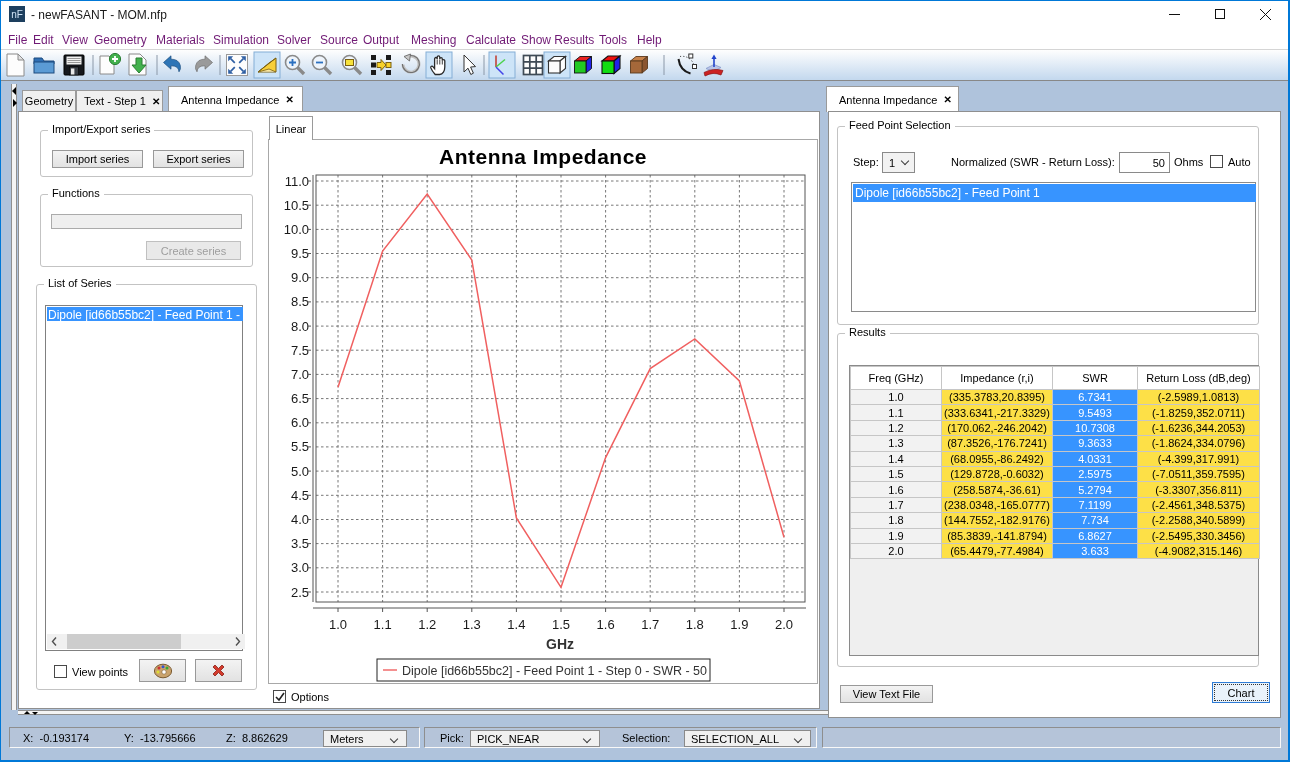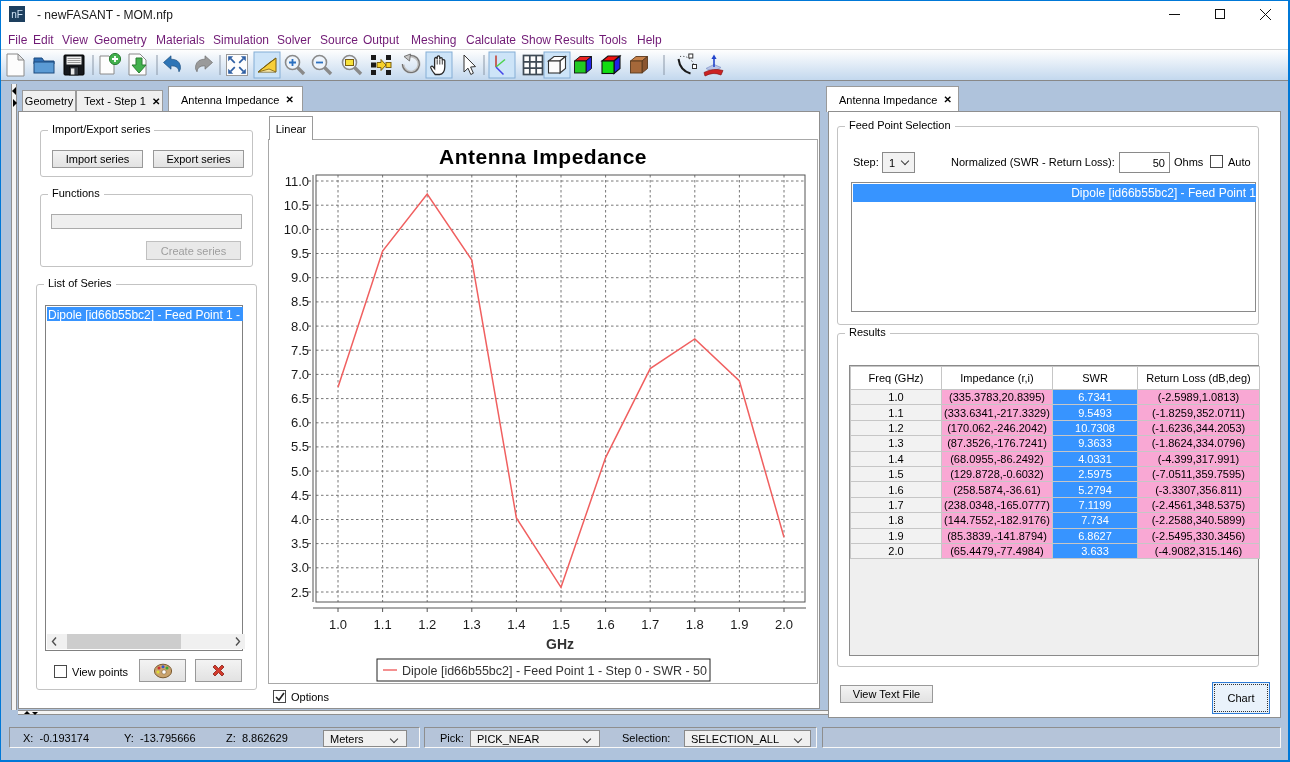--- a/index.html
+++ b/index.html
@@ -11,34 +11,34 @@
 .f12{font-size:11px;color:#000;}
 .btn{background:linear-gradient(#f3f3f3,#e2e2e2);border:1px solid #999;font-size:11px;color:#000;display:flex;align-items:center;justify-content:center;}
 .chev{width:6px;height:6px;border-right:1px solid #3c3c3c;border-bottom:1px solid #3c3c3c;transform:rotate(45deg);display:inline-block;}
 .cb{width:13px;height:13px;border:1px solid #494949;background:#fff;}
 .grp{border:1px solid #c3c3c3;border-radius:3px;}
 .grpt{position:absolute;top:-8px;left:7px;background:#fff;padding:0 4px;font-size:11px;color:#000;white-space:nowrap;}
 .combo{background:#fff;border:1px solid #8a8a8a;display:flex;align-items:center;font-size:11px;color:#000;}
 .tab{position:absolute;font-size:11px;color:#000;display:flex;align-items:center;border:1px solid #9a9a9a;white-space:nowrap;overflow:hidden;}
 .itab{background:#f0f0f0;}
 .atab{background:#fff;border-bottom:none;}
-table td{border:1px solid #c6c6c6;text-align:center;padding:0;height:15.4px;overflow:hidden;white-space:nowrap;background:#f9a8d4;}
+table td{border:1px solid #c6c6c6;text-align:center;padding:0;height:15.4px;overflow:hidden;white-space:nowrap;background:#fde047;}
 table tr td:first-child{background:#f2f2f2;}
 #thead td{background:#fff !important;height:21px;}
 td.sw{background:#3794ff;color:#fff;}
 </style>
 </head>
 <body>
 <div id="win">
 
   <div class="abs" style="left:0;top:0;width:1290px;height:1px;background:#0078d7;"></div>
 
   <div class="abs" style="left:0;top:1px;width:1290px;height:29px;background:#fff;"></div>
   <div class="abs" style="left:9px;top:6px;width:16px;height:16px;background:#1d3f5e;color:#cfe3f5;font-size:10px;display:flex;align-items:center;justify-content:center;">nF</div>
-  <div class="abs" style="left:37px;top:8px;font-size:12px;color:#1a1a1a;"> - newFASANT - MOM.nfp</div>
+  <div class="abs" style="left:31px;top:8px;font-size:12px;color:#1a1a1a;"> - newFASANT - MOM.nfp</div>
   <div class="abs" style="left:1169px;top:14px;width:11px;height:1px;background:#111;"></div>
   <div class="abs" style="left:1215px;top:9px;width:10px;height:10px;border:1px solid #111;"></div>
   <svg class="abs" style="left:1259px;top:8px;" width="13" height="13">
       <path d="M1,1 L12,12 M12,1 L1,12" stroke="#111" stroke-width="1"></path>
     </svg>
 
   <div class="abs" style="left:0;top:30px;width:1290px;height:20px;background:#fff;"></div>
   <div class="abs" style="left:0;top:49px;width:1290px;height:1px;background:#d5d5d5;"></div>
   <div id="menu" style="position:absolute;left:0;top:33px;height:15px;width:1064px;font-size:12px;color:#701a75;">
     <span class="abs" style="left:8px;">File</span>
@@ -425,21 +425,21 @@
 
     <div class="abs grp" style="left:837px;top:126px;width:422px;height:199px;">
       <span class="grpt">Feed Point Selection</span>
       <span class="abs" style="left:15px;top:29px;font-size:11px;">Step:</span>
       <div class="abs combo" style="left:44px;top:25px;width:33px;height:21px;background:#f2f2f2;padding-left:6px;">1<span class="chev" style="margin-left:7px;margin-top:-3px;"></span></div>
       <span class="abs" style="left:113px;top:29px;font-size:11px;white-space:nowrap;">Normalized (SWR - Return Loss):</span>
       <div class="abs" style="left:281px;top:25px;width:51px;height:21px;background:#fff;border:1px solid #8a8a8a;font-size:11px;text-align:right;padding:4px 4px 0 0;">50</div>
       <span class="abs" style="left:336px;top:29px;font-size:11px;">Ohms</span>
       <div class="cb abs" style="left:372px;top:28px;"></div>
       <span class="abs" style="left:390px;top:29px;font-size:11px;">Auto</span>
-      <div class="abs" style="left:13px;top:55px;width:405px;height:130px;background:#fff;border:1px solid #8a8a8a;text-align:right;">
+      <div class="abs" style="left:13px;top:55px;width:405px;height:130px;background:#fff;border:1px solid #8a8a8a;">
         <div style="position:absolute;left:1px;top:1px;width:403px;height:18px;background:#3794ff;color:#fff;font-size:12px;padding:2px 0 0 2px;">Dipole [id66b55bc2] - Feed Point 1</div>
       </div>
     </div>
 
     <div class="abs grp" style="left:837px;top:333px;width:422px;height:334px;">
       <span class="grpt">Results</span>
       <div class="abs" style="left:11px;top:31px;width:410px;height:291px;border:1px solid #8a8a8a;background:#efefef;">
         <table style="border-collapse:collapse;table-layout:fixed;width:409px;font-size:11px;color:#000;">
           <colgroup>
               <col style="width:91px;">
@@ -518,21 +518,21 @@
                 <td>2.0</td>
                 <td>(65.4479,-77.4984)</td>
                 <td class="sw">3.633</td>
                 <td>(-4.9082,315.146)</td>
               </tr>
         </tbody>
           </table>
       </div>
     </div>
     <div class="btn abs" style="left:840px;top:685px;width:93px;height:18px;">View Text File</div>
-    <div class="abs" style="left:1212px;top:682px;width:58px;height:32px;border:1px solid #2e7cd6;background:#e9f2fb;">
+    <div class="abs" style="left:1212px;top:682px;width:58px;height:21px;border:1px solid #2e7cd6;background:#e9f2fb;">
       <div style="position:absolute;left:1px;top:1px;right:1px;bottom:1px;border:1px dotted #333;display:flex;align-items:center;justify-content:center;font-size:11px;">Chart</div>
     </div>
   </div>
 
   <div id="statusbar">
     <div class="abs" style="left:9px;top:727px;width:411px;height:21px;background:#b5c4d9;border-top:1px solid #8e8e8e;border-left:1px solid #8e8e8e;border-bottom:1px solid #f8f8f8;border-right:1px solid #f8f8f8;"></div>
     <span class="abs f12" style="left:23px;top:732px;">X:&nbsp; -0.193174</span>
     <span class="abs f12" style="left:124px;top:732px;">Y:&nbsp; -13.795666</span>
     <span class="abs f12" style="left:226px;top:732px;">Z:&nbsp; 8.862629</span>
     <div class="abs combo" style="left:323px;top:730px;width:84px;height:17px;background:#f0f0f0;padding-left:6px;">Meters<span class="chev" style="position:absolute;right:9px;top:5px;"></span></div>

